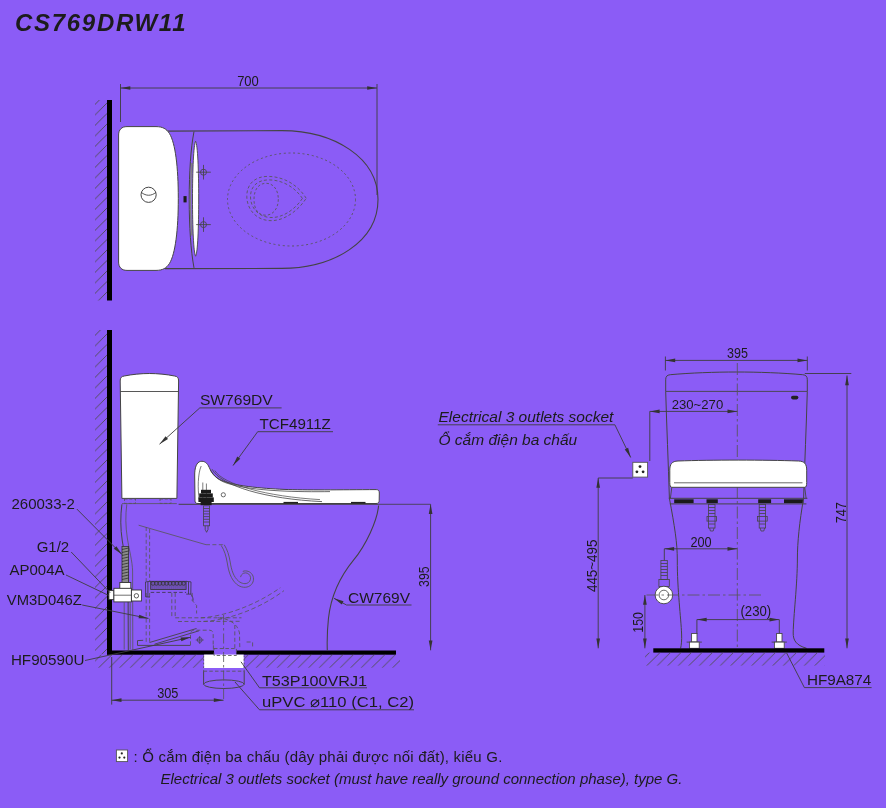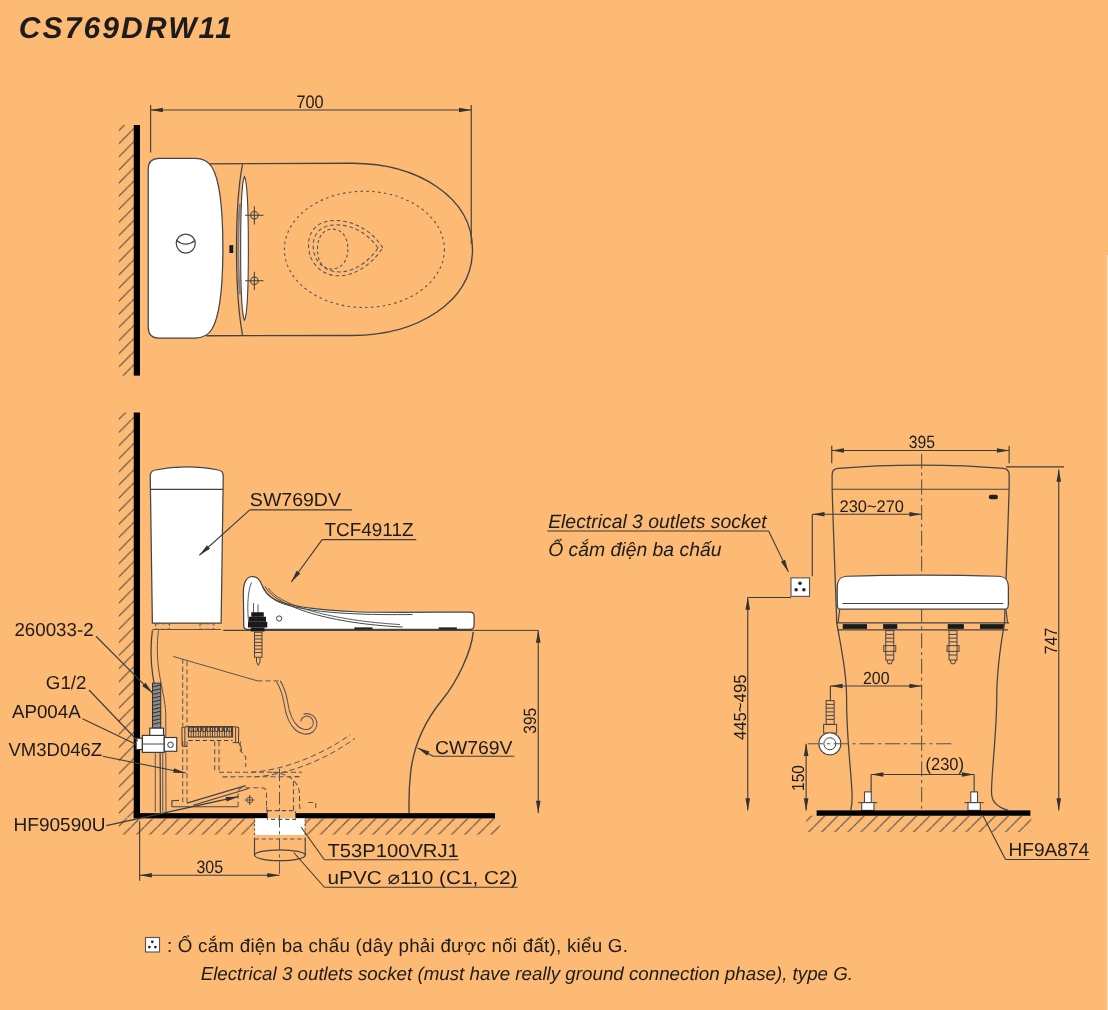--- a/index.html
+++ b/index.html
@@ -1,16 +1,16 @@
 <!DOCTYPE html>
 <html><head>
 <meta charset="utf-8">
 <style>
   html,body{margin:0;padding:0;background:#ffffff;}
-  #page{position:relative;width:886px;height:808px;background:#fdba74;overflow:hidden;}
+  #page{position:relative;width:886px;height:808px;background:#8b5cf6;overflow:hidden;}
   svg text{font-family:"Liberation Sans",sans-serif;fill:#1c1c1c;}
 </style>
 </head>
 <body>
 <div id="page">
 <svg width="886" height="808" viewBox="0 0 886 808" xmlns="http://www.w3.org/2000/svg">
 <defs>
   <pattern id="hatch" patternUnits="userSpaceOnUse" width="10.5" height="10.5">
     <line x1="-1" y1="11.5" x2="11.5" y2="-1" stroke="#4d4d4d" stroke-width="0.9"></line>
   </pattern>

